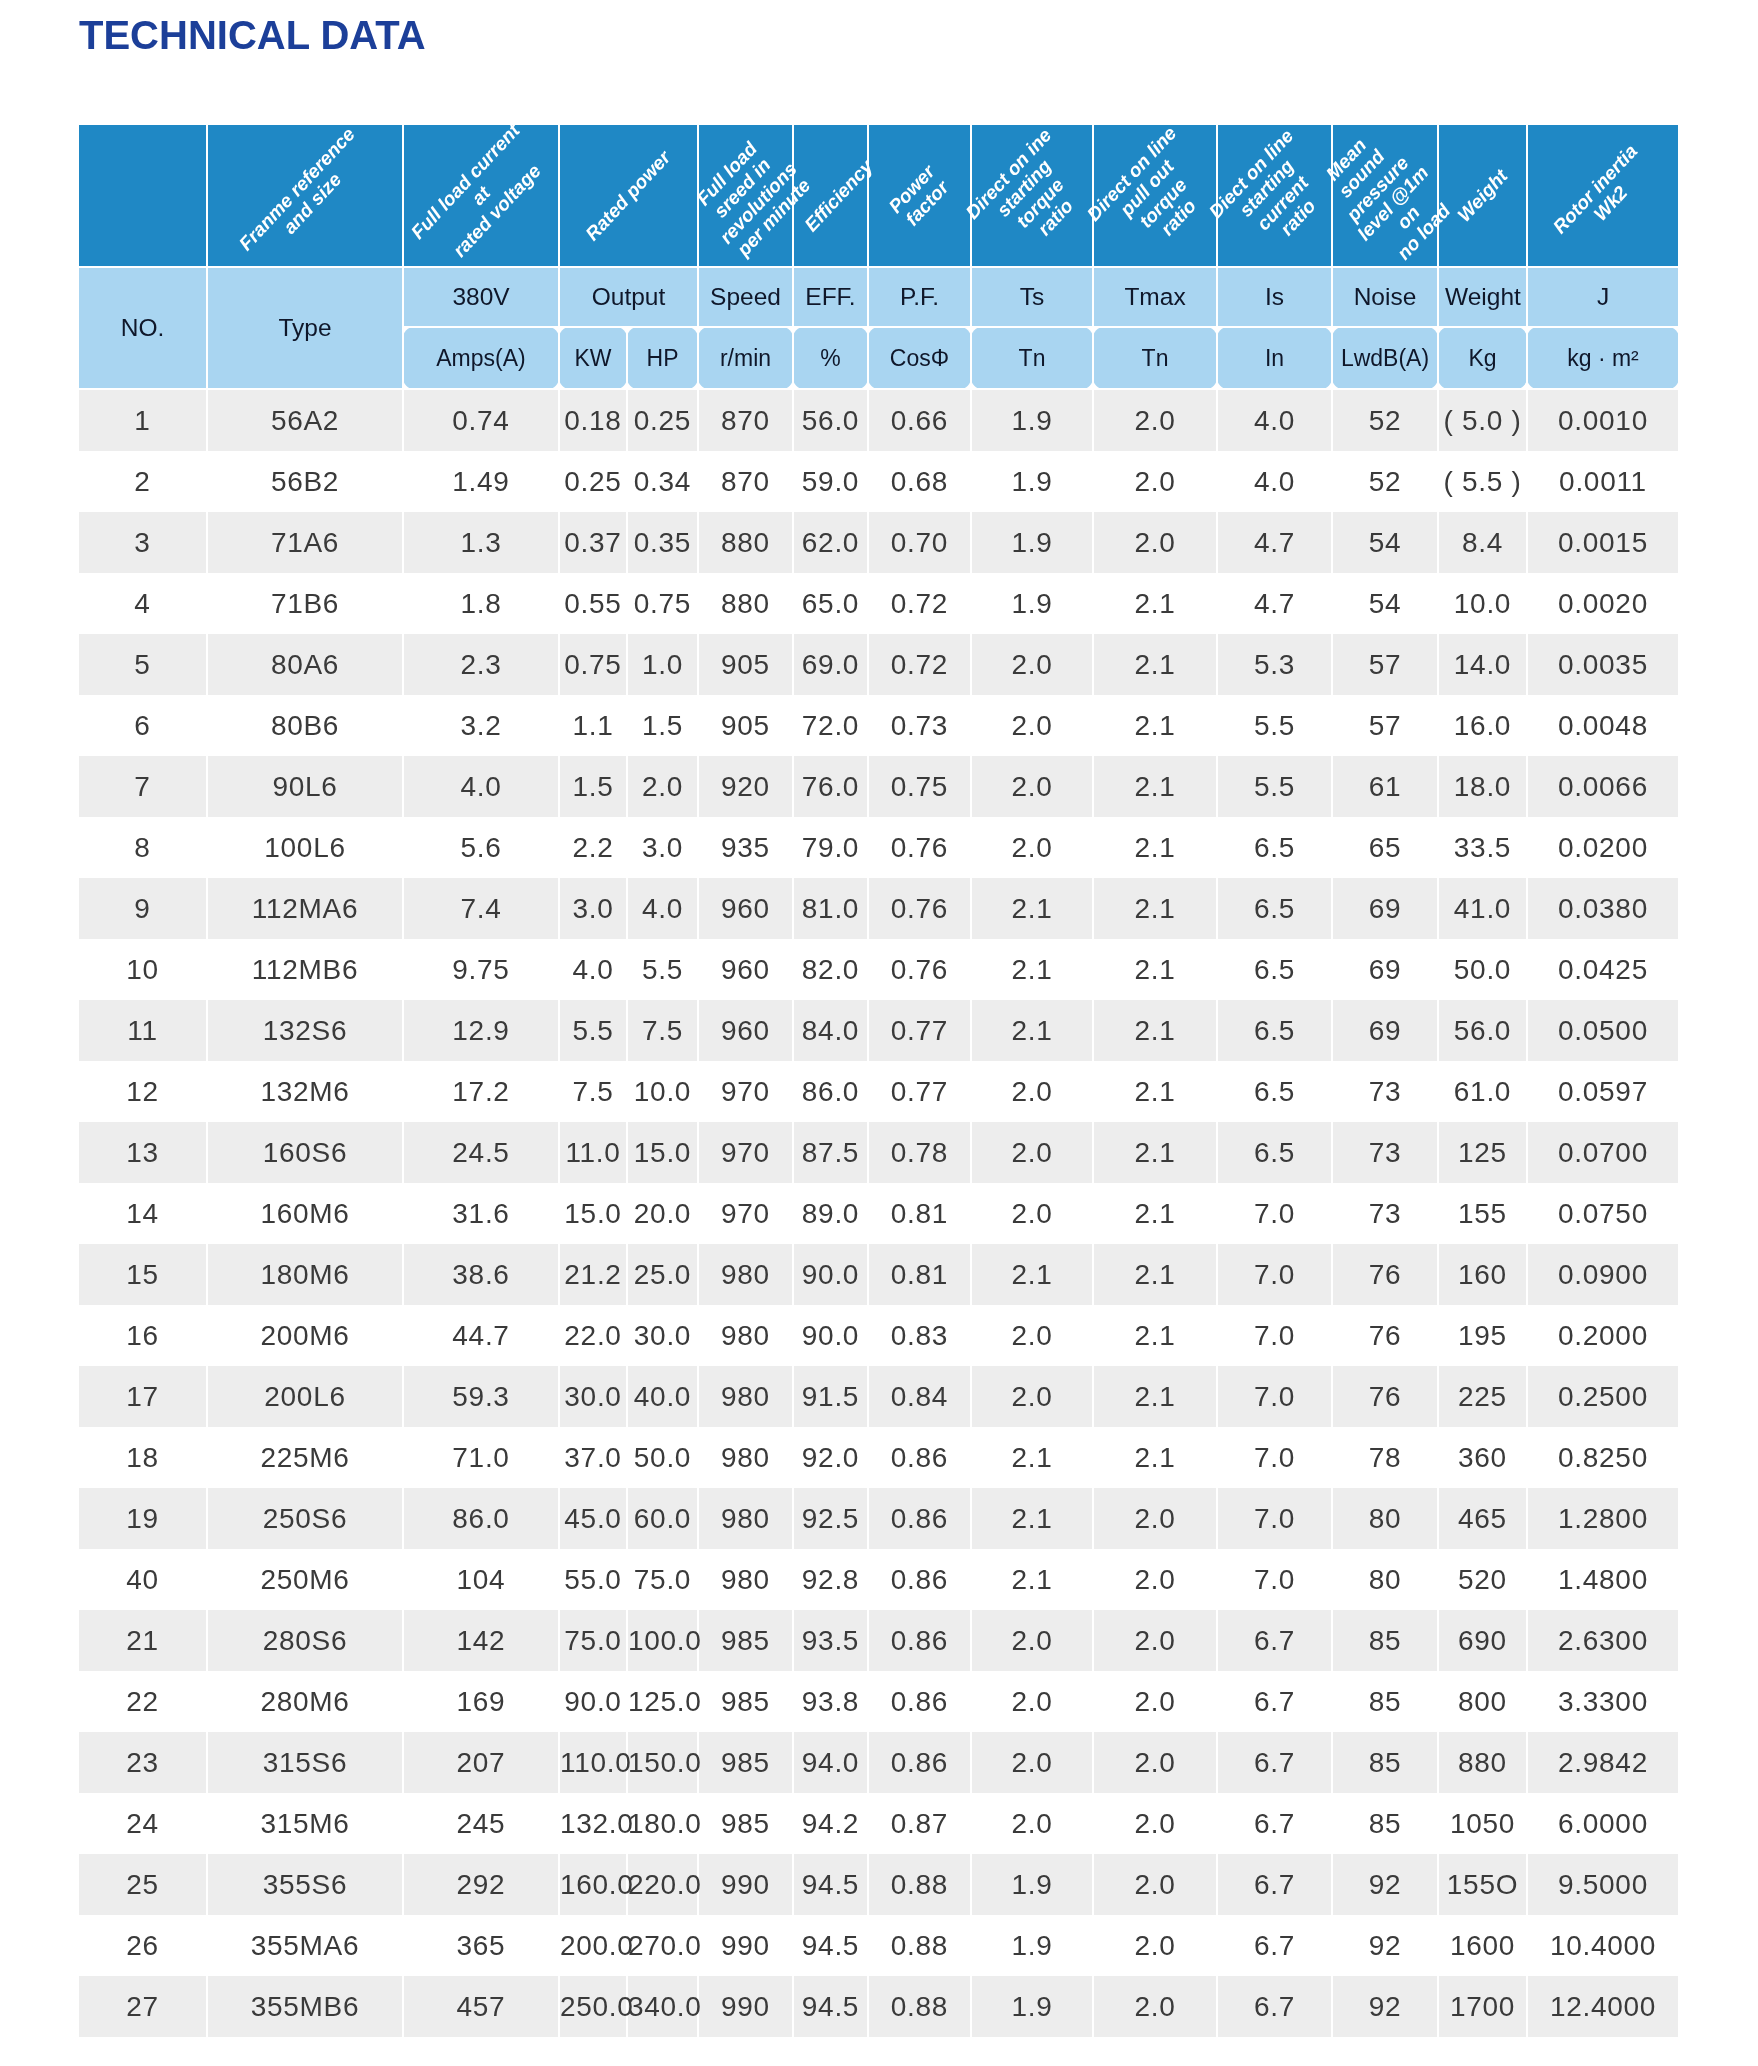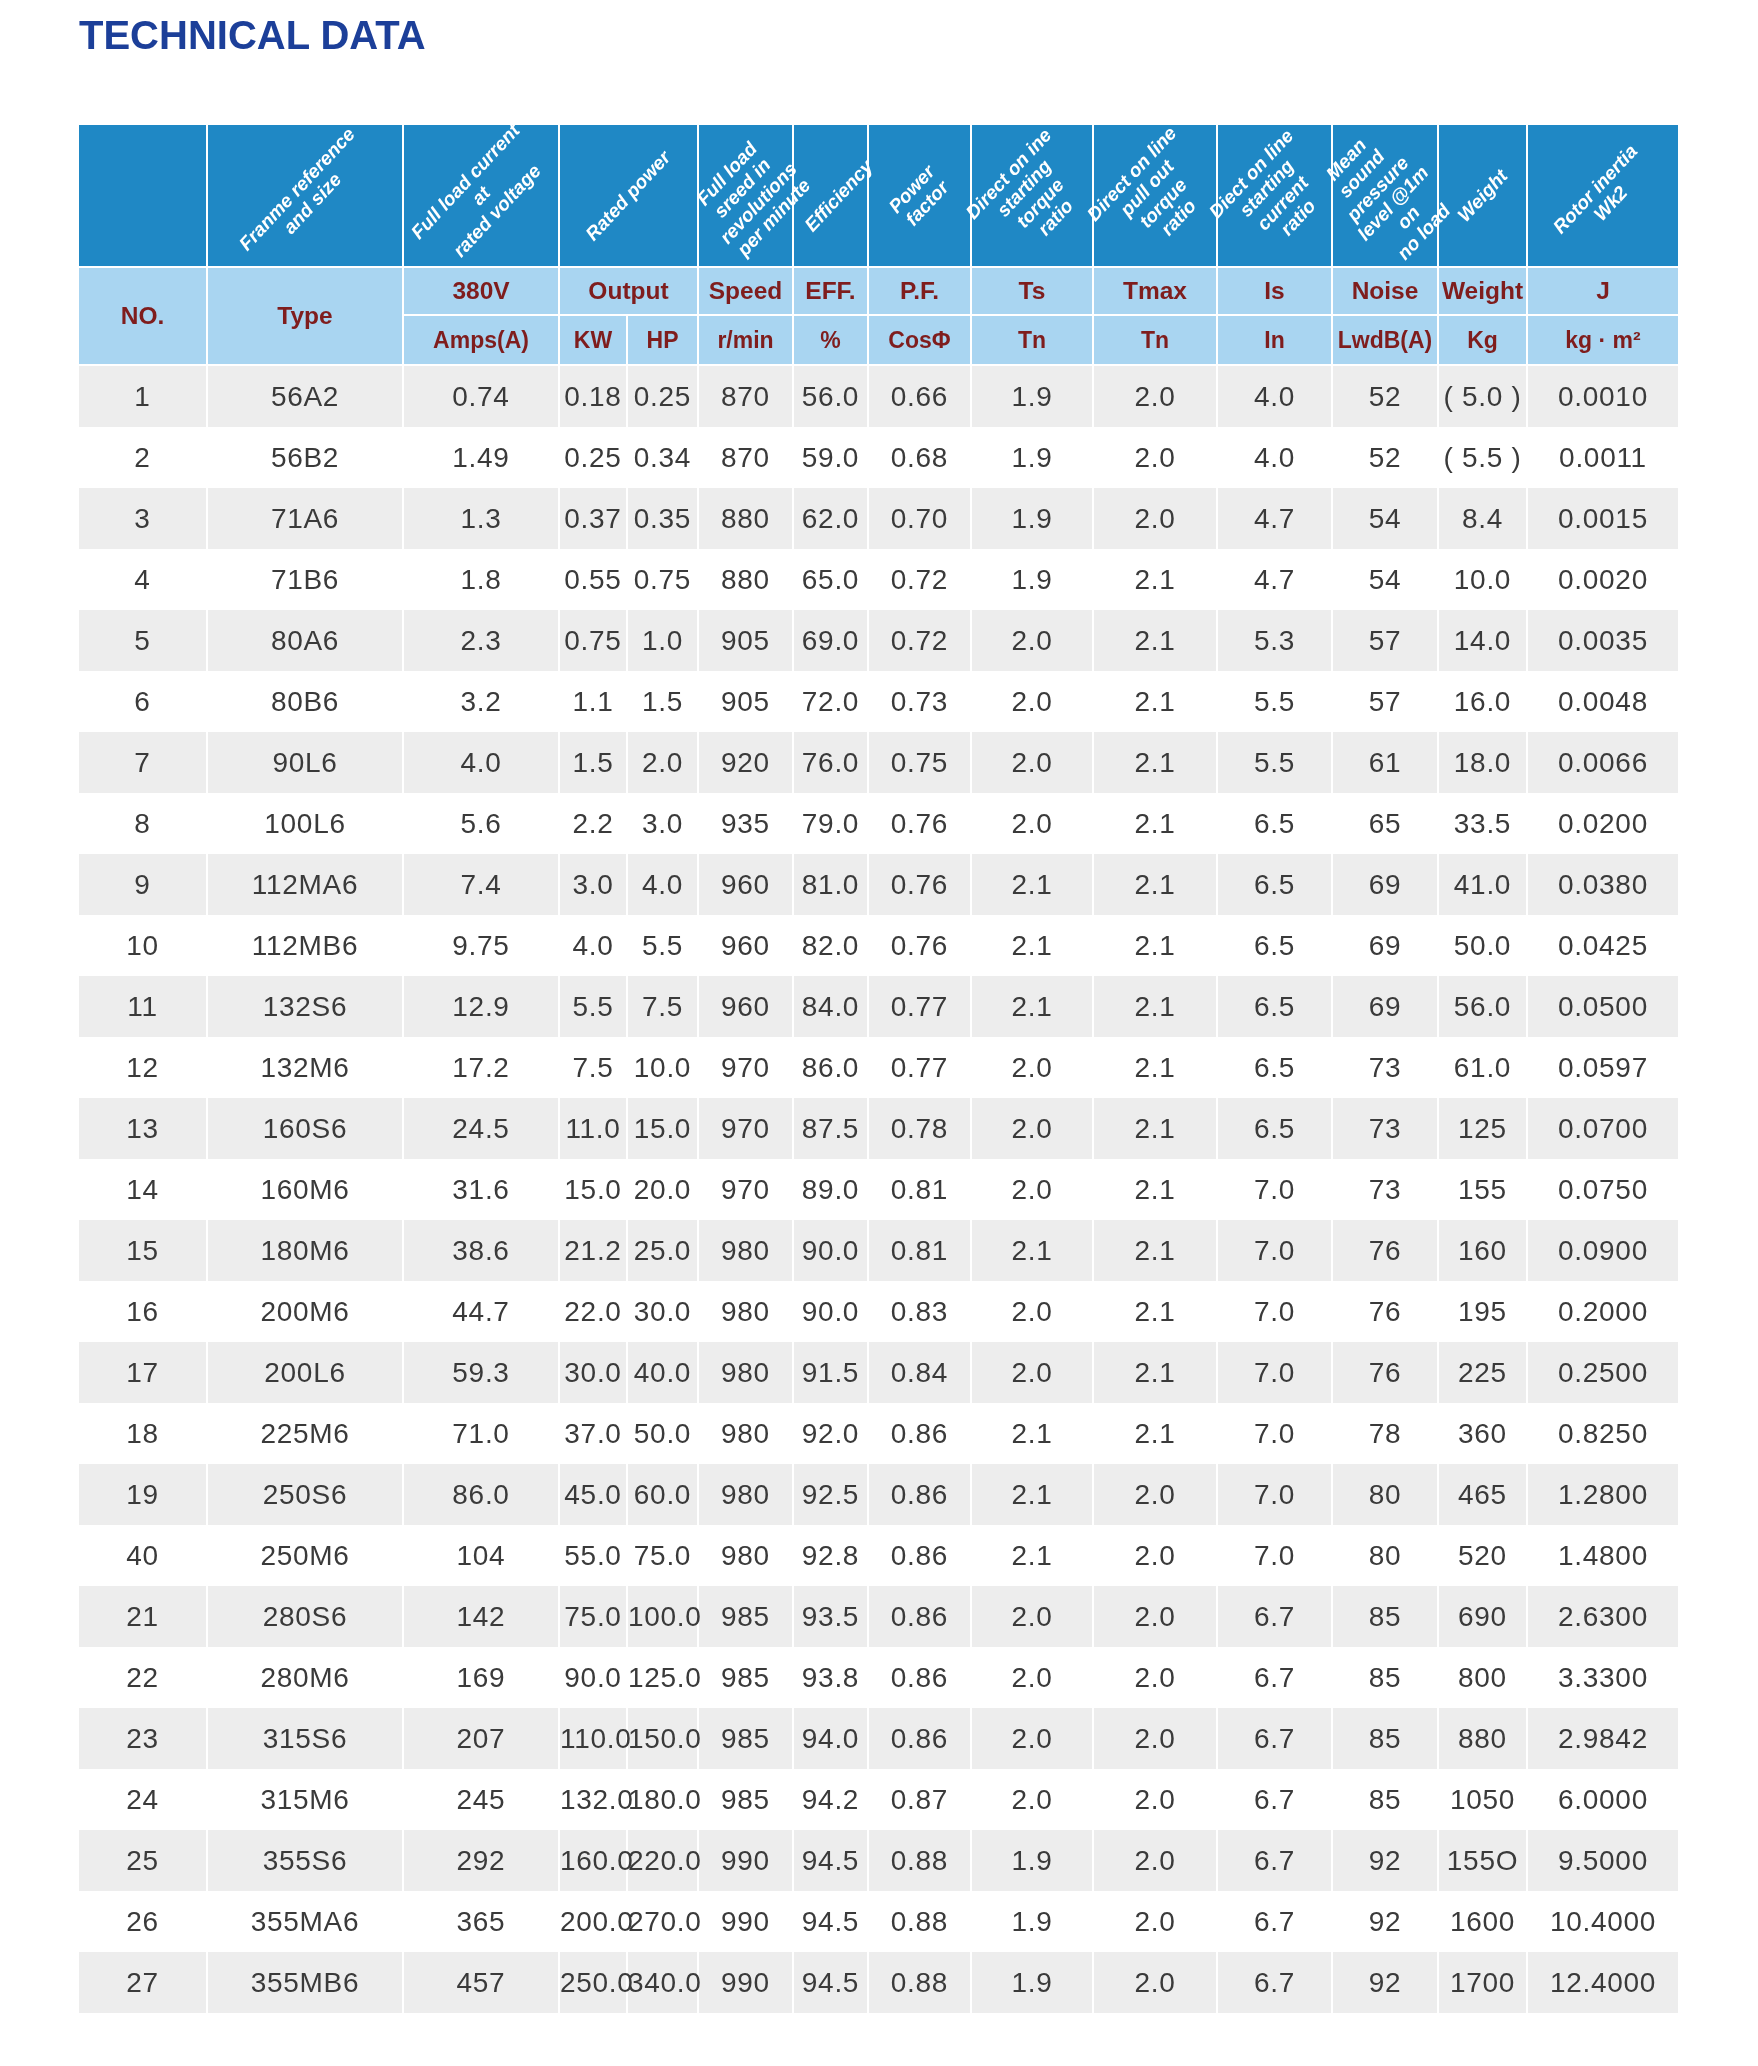--- a/index.html
+++ b/index.html
@@ -59,29 +59,29 @@
     font-size: 19px;
     font-weight: bold;
     font-style: italic;
     line-height: 1.12;
     white-space: pre-line;
     text-align: center;
   }
   
   tr.sub-row th {
     background: var(--c-header_light, #a9d5f1);
-    color: #7f1d1d;
-    font-weight: bold;
+    color: #0f172a;
+    font-weight: normal;
     text-align: center;
     vertical-align: middle;
     border-right: 2.1px solid #fff;
-    padding: 0;
+    padding: 6px;
   }
   tr.sub-row-1 th { height: 46px; font-size: 24.5px; border-bottom: 2.1px solid #fff; }
-  tr.sub-row-2 th { height: 48px; font-size: 23px; border-bottom: 2.1px solid #fff; }
+  tr.sub-row-2 th { height: 48px; font-size: 23px; border-bottom: 2.1px solid #fff; border-radius: 11px; }
   th.span-2 { font-size: 25px; }
   
   tbody td {
     height: 61px;
     text-align: center;
     vertical-align: middle;
     font-size: 28px;
     letter-spacing: 0.7px;
     color: var(--c-text, #3a3a3a);
     background: #ffffff;

